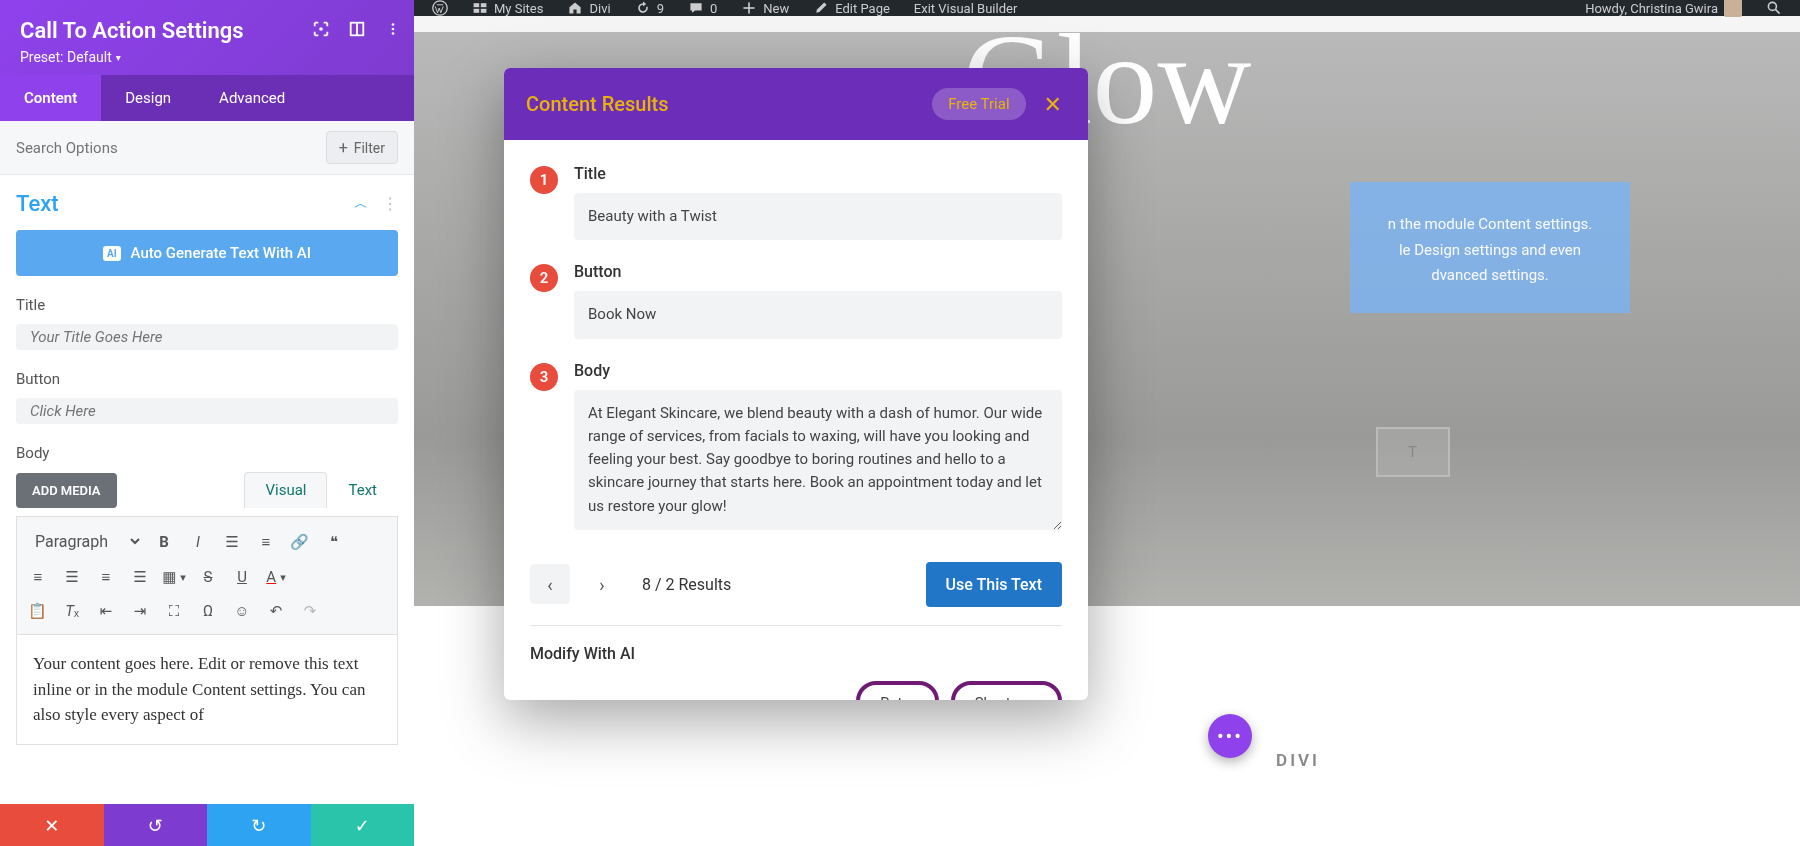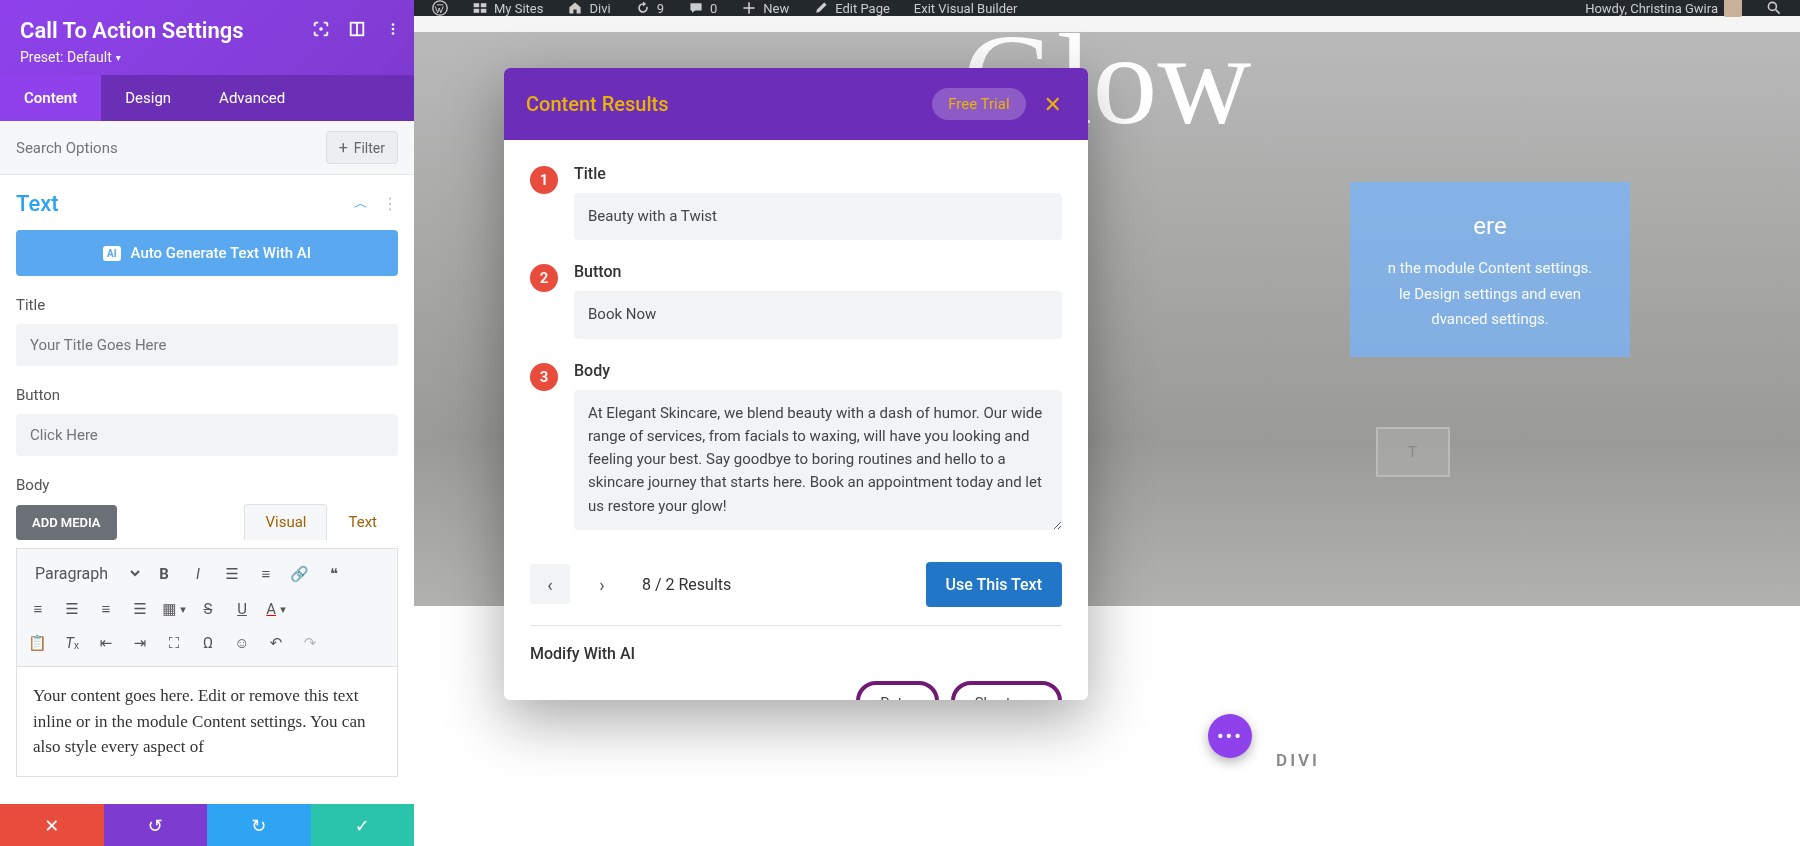--- a/index.html
+++ b/index.html
@@ -28,24 +28,24 @@
 .sp-filter { background: #edeef1; border: 1px solid #ddd; border-radius: 4px; padding: 6px 12px; color: #666; font-size: 14px; display: flex; align-items: center; gap: 6px; cursor: pointer; }
 .sp-body { flex: 1; overflow-y: auto; padding: 16px; }
 .section-head { display: flex; align-items: center; justify-content: space-between; margin-bottom: 14px; }
 .section-title { color: #2ea3f2; font-size: 22px; font-weight: 500; }
 .section-actions { display: flex; gap: 14px; align-items: center; }
 .section-actions .chev { color: #2ea3f2; font-size: 14px; cursor: pointer; }
 .section-actions .dots { color: #bbb; cursor: pointer; }
 .ai-btn { width: 100%; background: #5aa9f0; color: #fff; border: none; border-radius: 4px; padding: 14px; font-size: 15px; font-weight: 500; cursor: pointer; display: flex; align-items: center; justify-content: center; gap: 10px; margin-bottom: 20px; }
 .ai-chip { background: #fff; color: #5aa9f0; border-radius: 3px; font-size: 10px; font-weight: 700; padding: 2px 4px; }
 .field-label { color: #555; font-size: 15px; margin-bottom: 10px; }
-.field-input { width: 100%; background: #f1f3f5; border: none; border-radius: 4px; padding: 12px 14px; font-size: 15px; color: #7f1d1d; margin-bottom: 20px; outline: none; }
+.field-input { width: 100%; background: #f1f3f5; border: none; border-radius: 4px; padding: 4px 14px; font-size: 15px; color: #7f1d1d; margin-bottom: 20px; outline: none; font-style: italic; }
 .add-media-btn { background: #6b6f76; color: #fff; border: none; border-radius: 4px; padding: 10px 16px; font-size: 13px; font-weight: 600; cursor: pointer; }
 .editor-tabs { float: right; display: flex; }
-.editor-tab { padding: 8px 20px; color: #a16207; font-size: 15px; cursor: pointer; border: 1px solid transparent; }
+.editor-tab { padding: 8px 20px; color: #0f766e; font-size: 15px; cursor: pointer; border: 1px solid transparent; }
 .editor-tab.active { background: #f6f7f9; border: 1px solid #e0e0e0; border-bottom: none; border-radius: 4px 4px 0 0; }
 .toolbar { clear: both; background: #f6f7f9; border: 1px solid #e0e0e0; padding: 6px; margin-top: 8px; }
 .toolbar-row { display: flex; gap: 8px; align-items: center; padding: 4px 2px; flex-wrap: wrap; }
 .tb-btn { width: 26px; height: 26px; display: flex; align-items: center; justify-content: center; color: #555; cursor: pointer; border-radius: 3px; font-size: 15px; }
 .tb-select { color: #555; font-size: 16px; padding: 4px 18px 4px 6px; border: none; background: transparent; cursor: pointer; }
 .editor-content { border: 1px solid #e0e0e0; border-top: none; padding: 16px; font-family: Georgia, serif; font-size: 17px; line-height: 1.5; color: #333; min-height: 80px; }
 .sp-footer { display: flex; height: 42px; }
 .sp-footer button { flex: 1; border: none; color: #fff; font-size: 18px; cursor: pointer; display: flex; align-items: center; justify-content: center; }
 .ftr-cancel { background: #e74c3c; }
 .ftr-undo { background: #7e3bd0; }
@@ -264,21 +264,20 @@
     <button class="ftr-cancel">✕</button>
     <button class="ftr-undo">↺</button>
     <button class="ftr-redo">↻</button>
     <button class="ftr-save">✓</button>
   </div>
 </div>
 
 <div class="preview">
   <div class="glow-text">Glow</div>
   <div class="preview-box">
-    <div class="pb-title">ere</div>
     <div class="pb-body" style="white-space:pre-line">n the module Content settings.
 le Design settings and even
 dvanced settings.</div>
   </div>
   <div class="preview-btn">T</div>
   <div class="preview-white"></div>
   <div class="divi-label">DIVI</div>
   <div class="fab">•••</div>
 </div>
 

